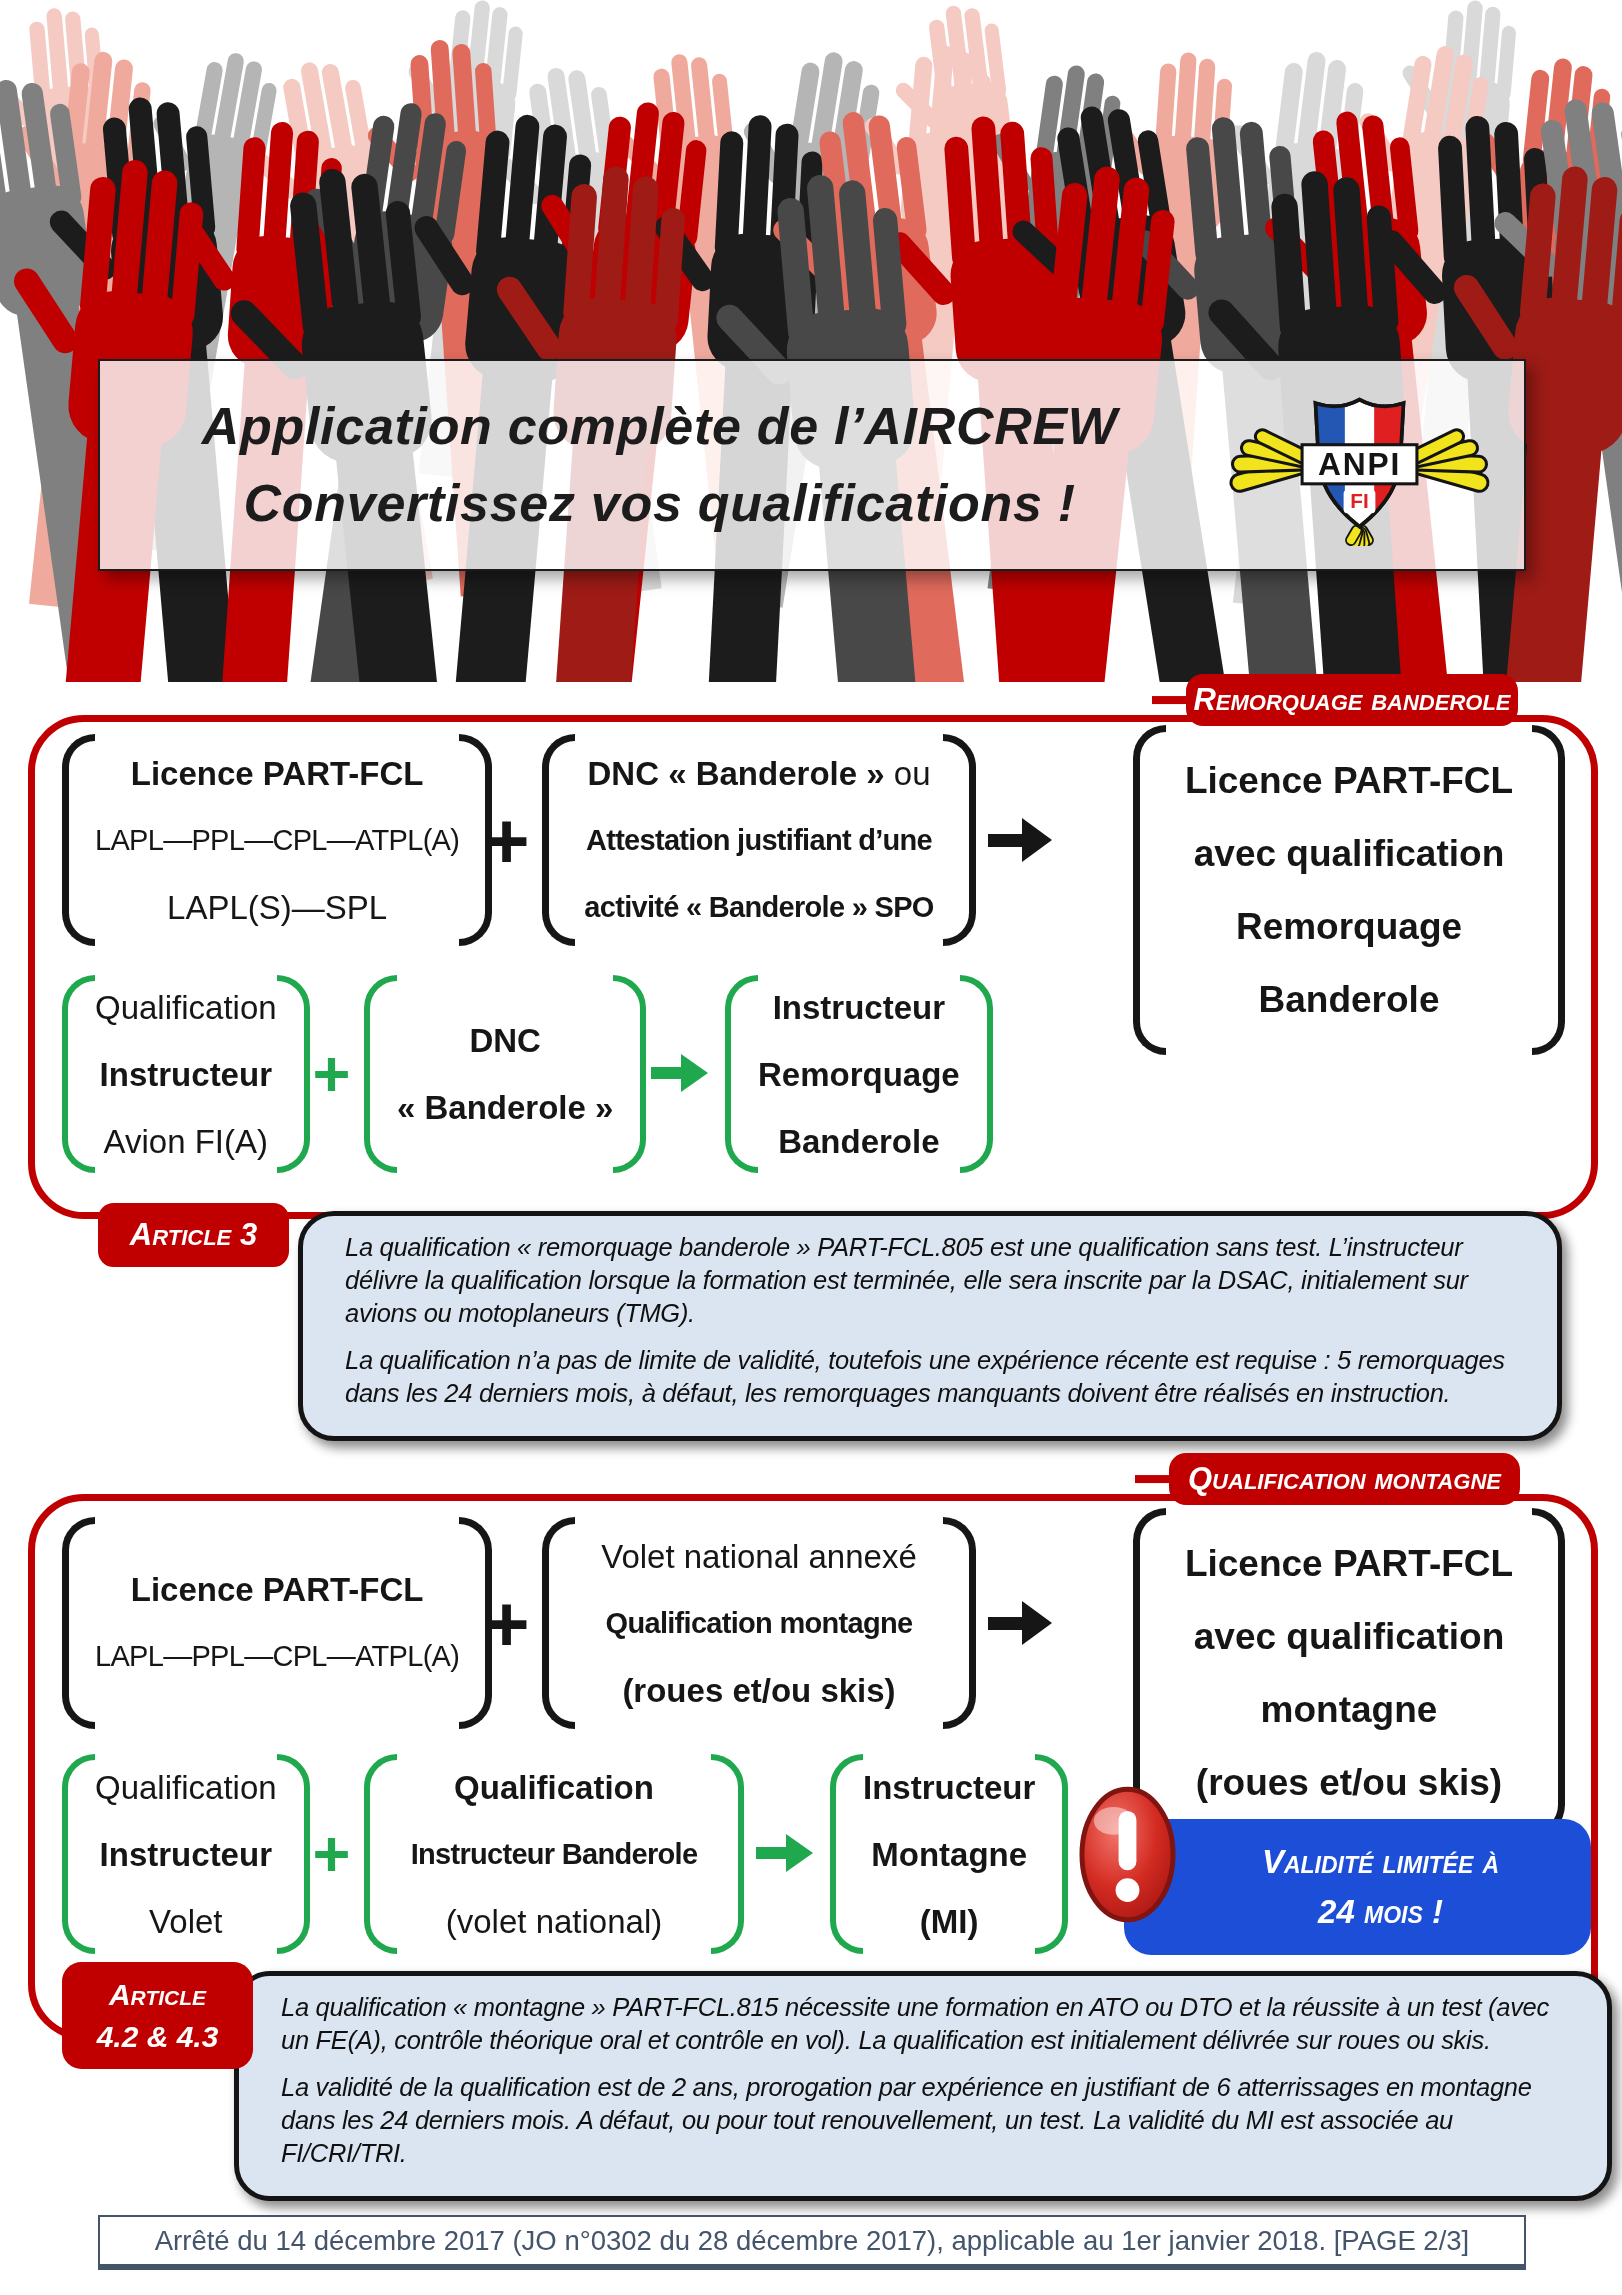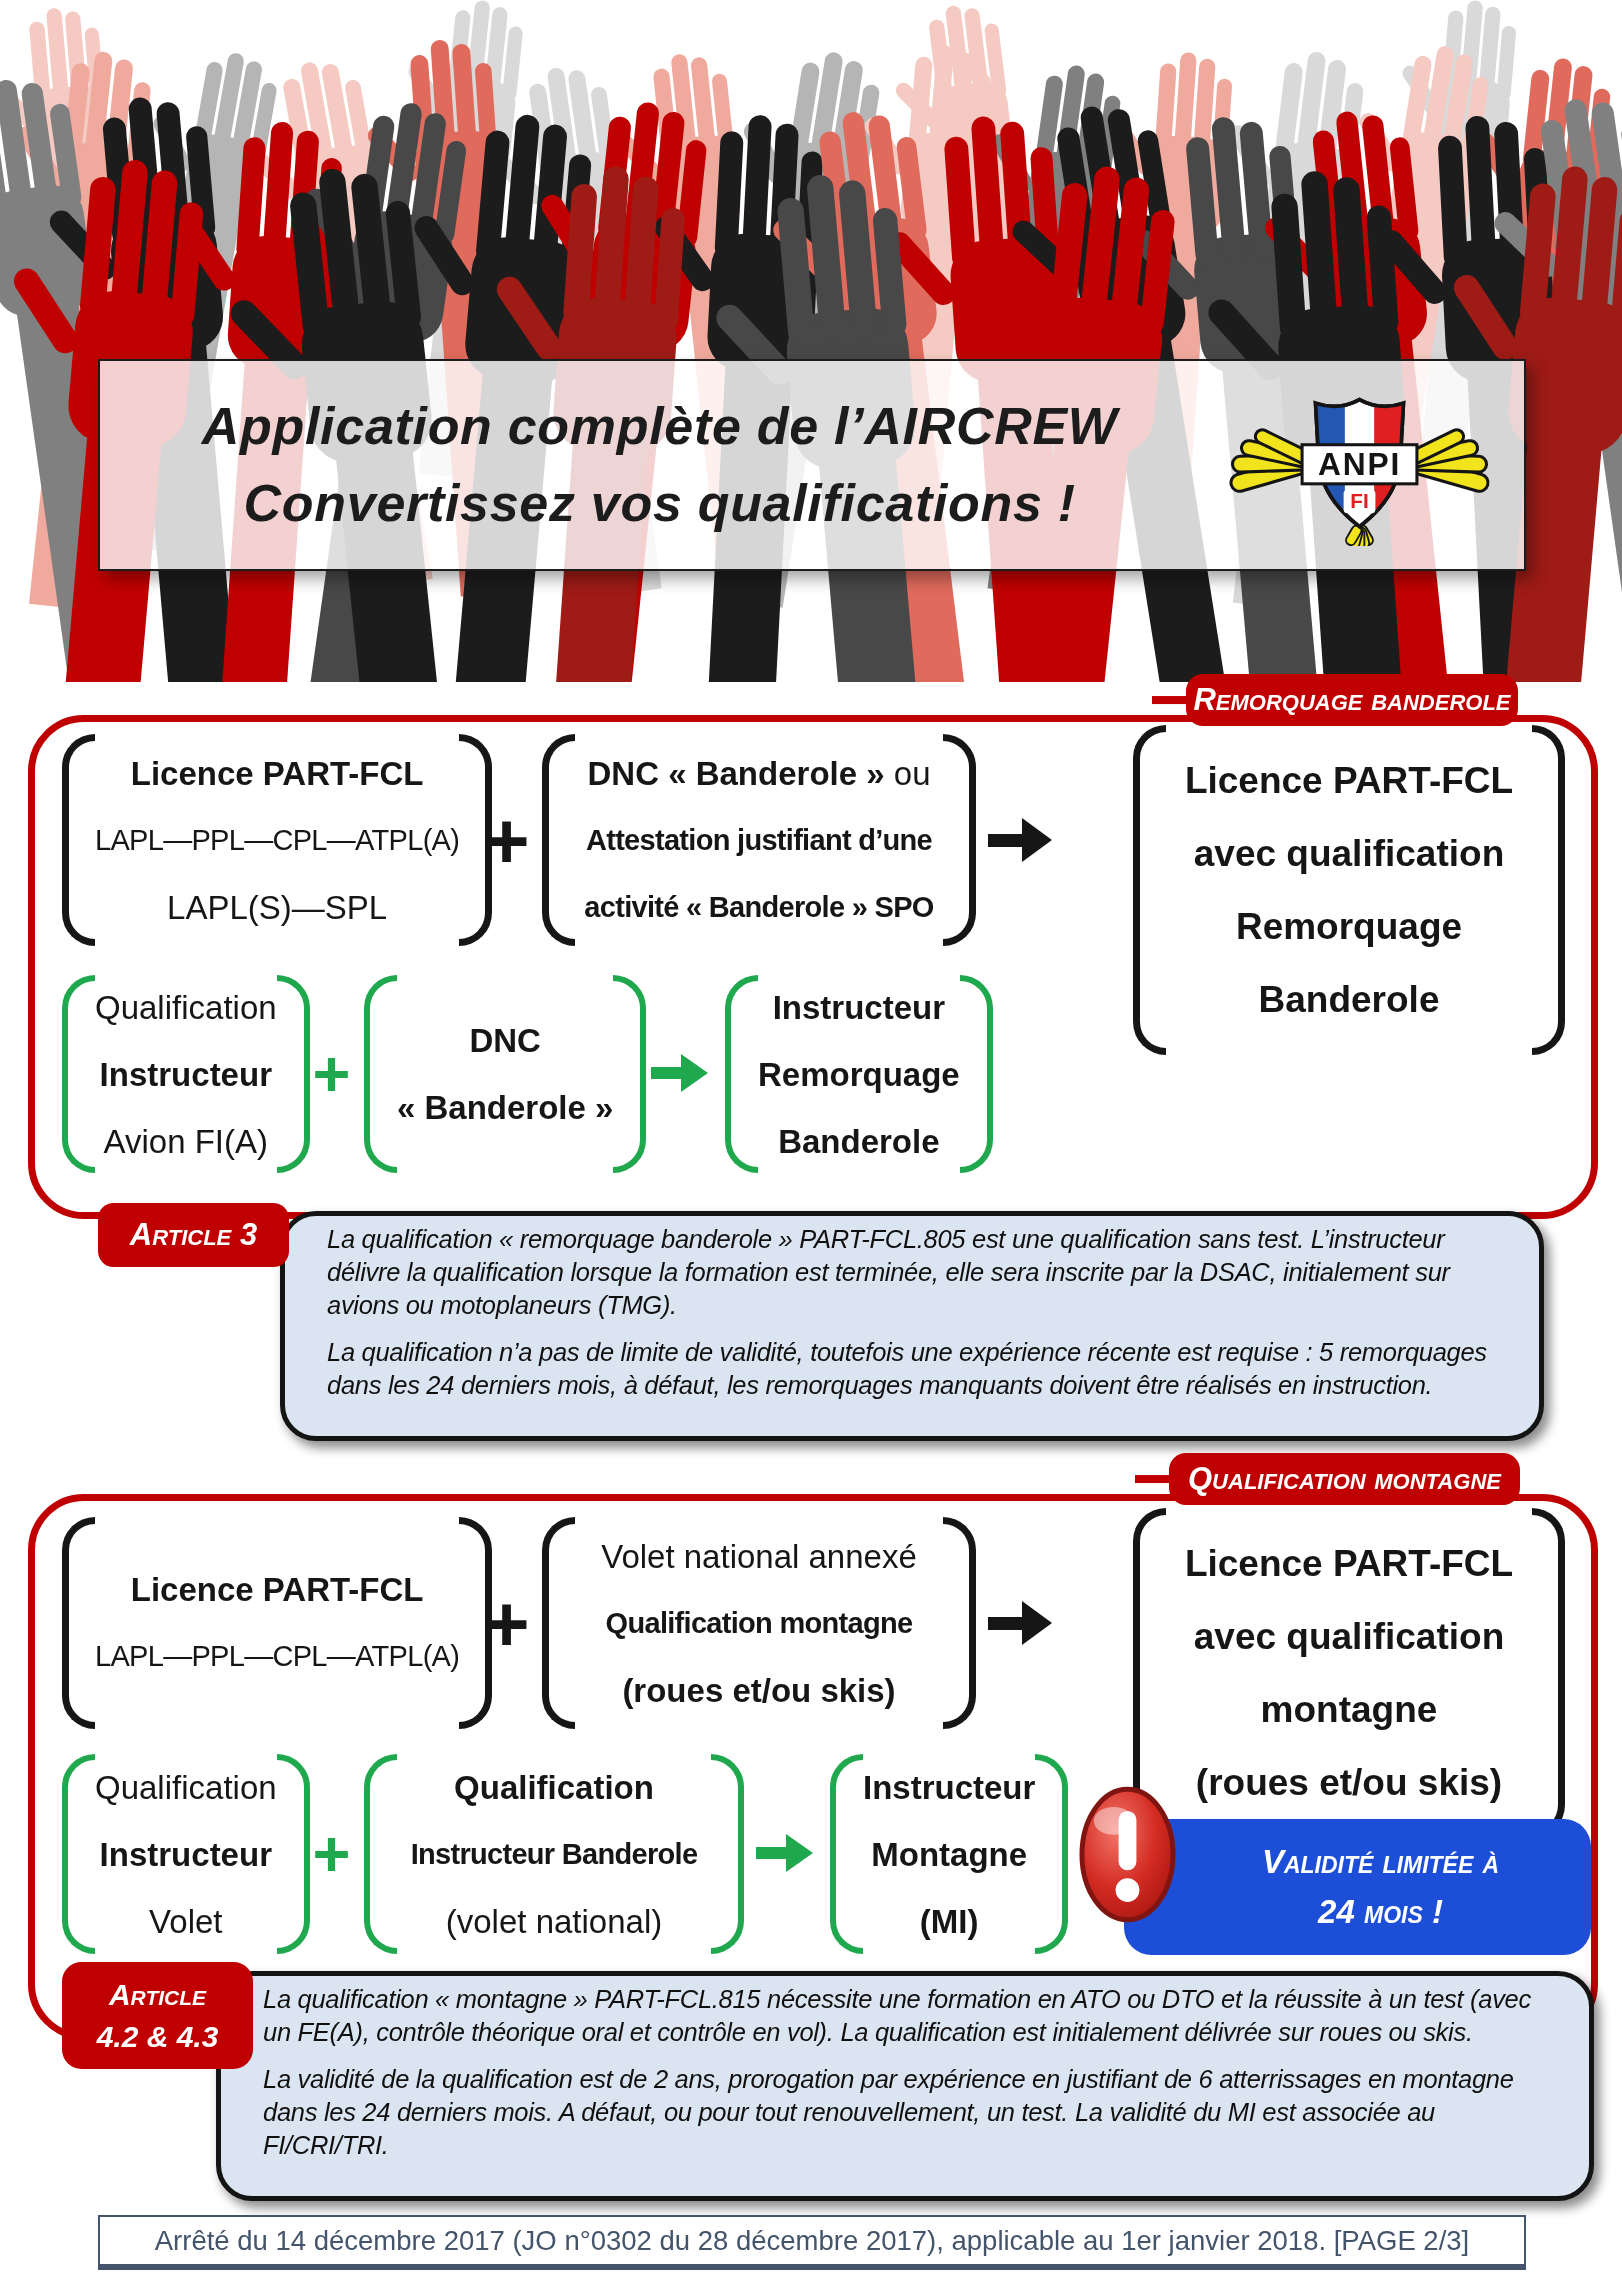--- a/index.html
+++ b/index.html
@@ -29,22 +29,22 @@
   .tag.connector::before { content:""; position:absolute; left:-34px; top:50%; transform:translateY(-50%);
     width:37px; height:7.9px; background:#C00000; }
   #tag1 { left:1186px; top:674px; width:332px; height:52px; font-size:31px; }
   #tag2 { left:1169px; top:1453px; width:351px; height:52px; font-size:31px; }
   #article1 { left:98px; top:1203px; width:191px; height:64px; font-size:31px; border-radius:15.7px; }
   #article2 { left:62px; top:1962px; width:191px; height:107px; font-size:30px; line-height:42px;
     flex-direction:column; border-radius:19.6px; }
 
   
   .note { position:absolute; background:#DBE5F1; border:5.2px solid #141414; border-radius:36px;
-    box-shadow:5.2px 6.5px 10.5px rgba(0,0,0,0.45); padding:7px 42px; font-style:italic;
-    font-size:25.5px; line-height:33px; letter-spacing:-0.3px; color:#101010; z-index:2; }
+    box-shadow:5.2px 6.5px 10.5px rgba(0,0,0,0.45); padding:15px 42px; font-style:italic;
+    font-size:25.5px; line-height:33px; letter-spacing:-0.3px; color:#101010; z-index:2;margin-left:18px; }
   .note p { margin-bottom:14.4px; }
   .note p:last-child { margin-bottom:0; }
   #note1 { left:280px; top:1211px; width:1264px; height:230px; }
   #note2 { left:216px; top:1971px; width:1378px; height:230px; }
 
   
   .brk { position:absolute; display:flex; z-index:2; }
   .brk-cap { width:33px; flex:0 0 auto; }
   .brk.black .brk-cap { border:7.9px solid #161616; }
   .brk.green .brk-cap { border:6.5px solid #1FA84E; }

